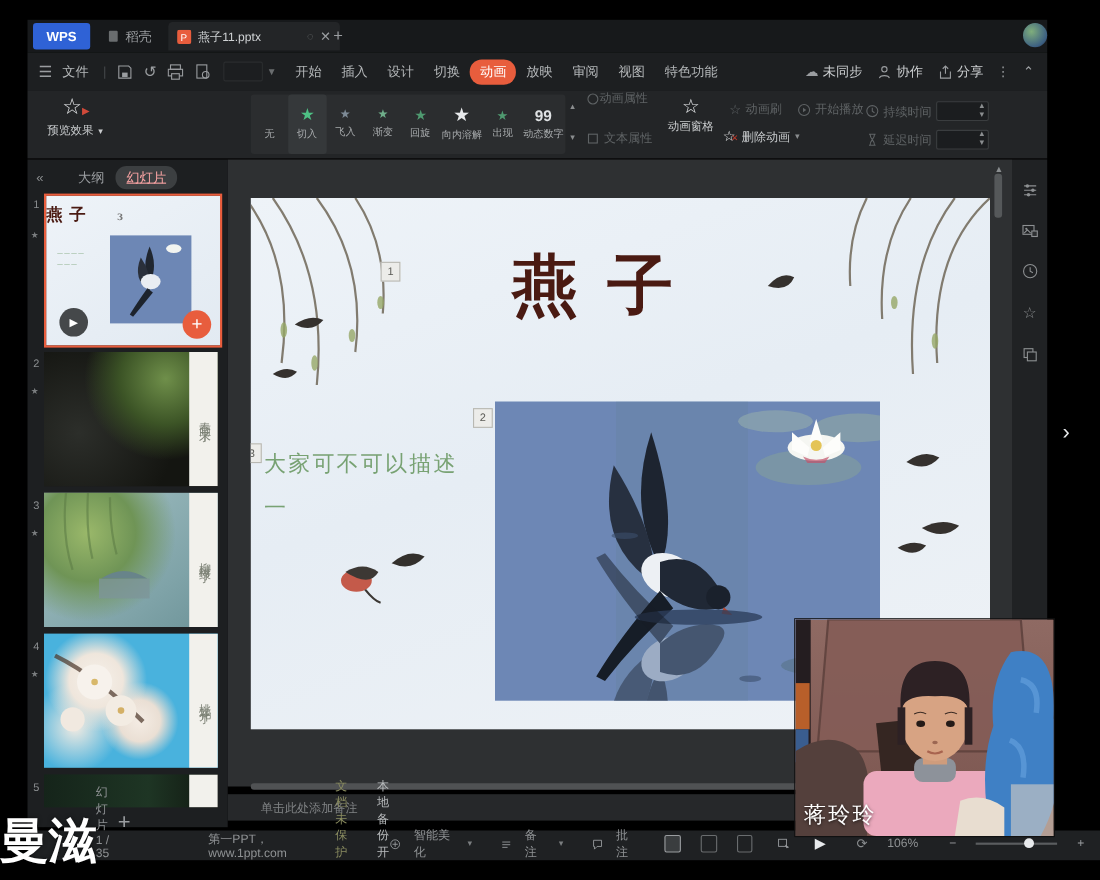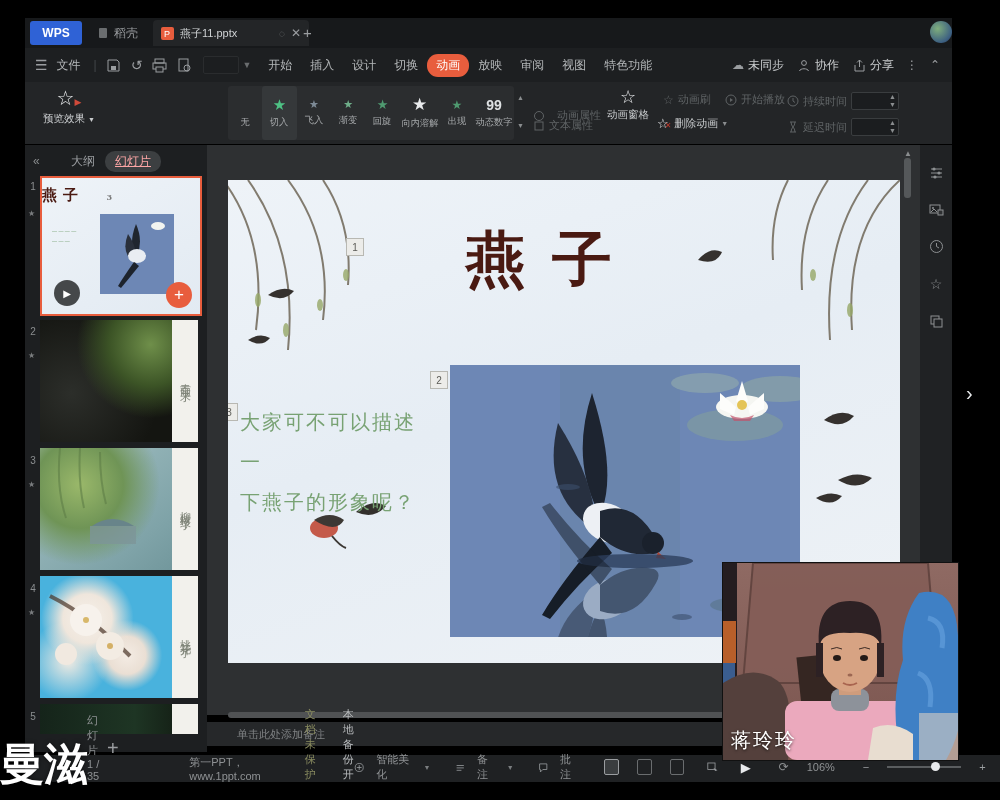--- a/index.html
+++ b/index.html
@@ -167,21 +167,21 @@
       <span class="lab">出现</span>
     </div>
     <div class="gitem">
       <span style="color:#dfe2e4;font-size:14px;font-weight:bold;line-height:1">99</span>
       <span class="lab">动态数字</span>
     </div>
   </div>
   <div class="abs spin" style="left:492px;top:12px">▲</div>
   <div class="abs spin" style="left:492px;top:40px">▼</div>
 
-  <div class="abs row dim" style="left:508px;top:26px;gap:12px">
+  <div class="abs row dim" style="left:508px;top:0;gap:0">
     <svg width="12" height="12" viewBox="0 0 12 12">
         <circle cx="6" cy="6" r="4.5" fill="none" stroke="#5f6365"></circle>
       </svg>
     <span style="font-size:11px">动画属性</span>
   </div>
   <div class="abs row dim" style="left:508px;top:36px;gap:4px">
     <svg width="12" height="12" viewBox="0 0 12 12">
         <rect x="2" y="2" width="8" height="8" fill="none" stroke="#5f6365"></rect>
       </svg>
     <span style="font-size:11px">文本属性</span>
@@ -374,21 +374,20 @@
         </g>
         <ellipse cx="118" cy="122" rx="12" ry="3" fill="#3c4f6d" opacity=".6"></ellipse>
         <ellipse cx="232" cy="252" rx="10" ry="3" fill="#3c4f6d" opacity=".6"></ellipse>
       </svg>
       <div class="abs" style="right:4px;bottom:2px;color:rgba(255,255,255,.75);font-size:11px">百</div>
     </div>
 
     <div class="badge" style="left:-8px;top:223px">3</div>
     <div class="abs green-text" style="left:12px;top:222px;width:190px">
       <div>大家可不可以描述一</div>
-      <div>下燕子的形象呢？</div>
     </div>
   </div>
 
   <div class="abs" style="left:697px;top:4px;color:#8a8d8f;font-size:8px">▲</div>
 </div>
 <div class="abs scroll-v"></div>
 <div class="abs scroll-h"></div>
 <div class="abs notesbar">
     <span>单击此处添加备注</span>
   </div>

